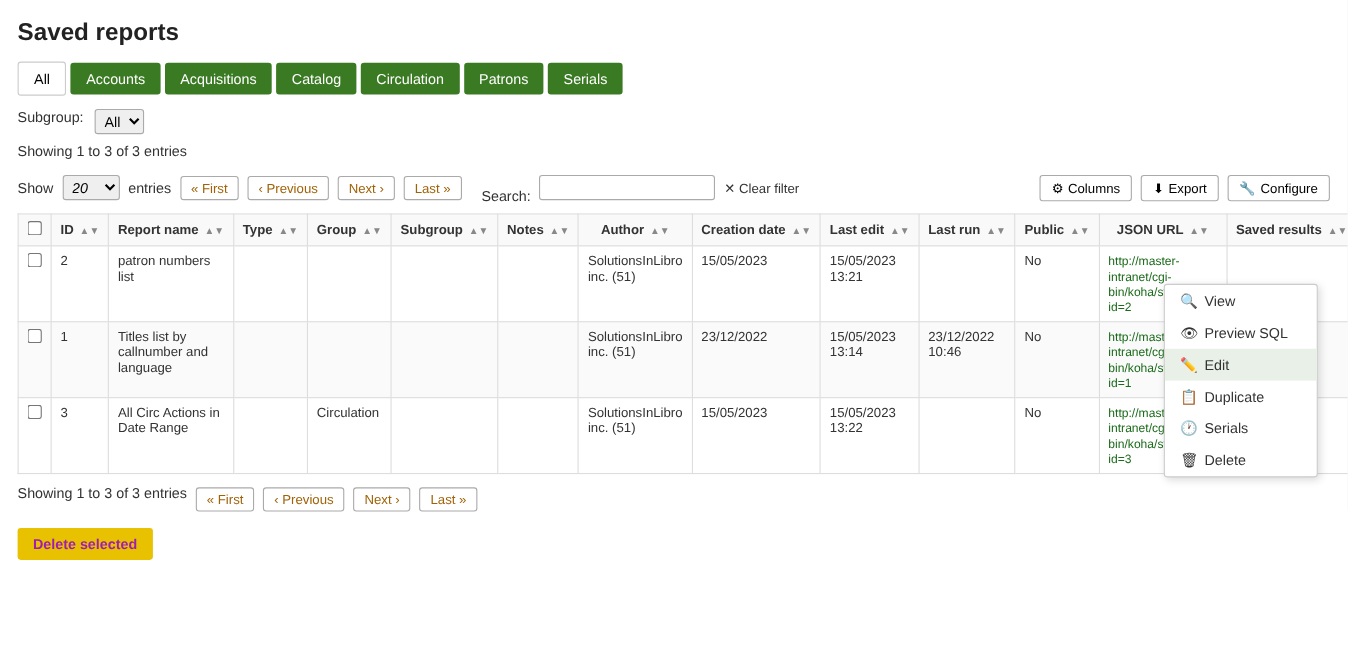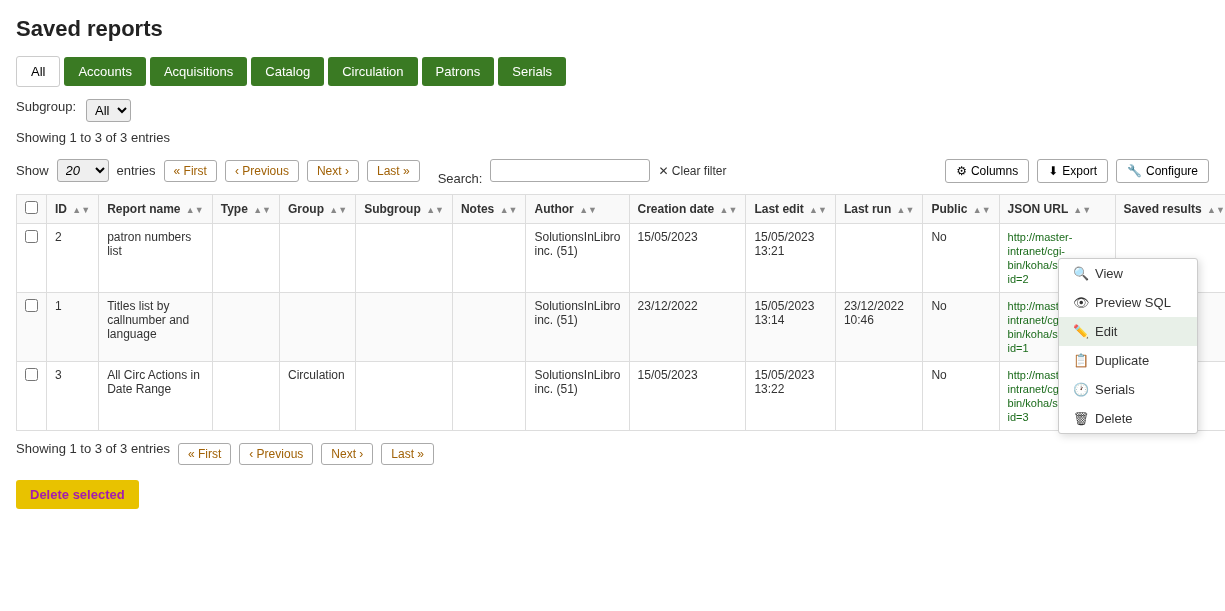--- a/index.html
+++ b/index.html
@@ -22,21 +22,21 @@
     .entries-label { font-size: 13px; }
     .nav-btn { background: #fff; border: 1px solid #aaa; padding: 3px 9px; font-size: 12px; cursor: pointer; border-radius: 3px; color: #a16207; }
     .search-label { font-size: 13px; margin-left: 10px; margin-top: 16px; }
     .search-input { border: 1px solid #aaa; padding: 3px 7px; font-size: 13px; border-radius: 3px; width: 160px; }
     .clear-filter-btn { background: none; border: none; color: #333; font-size: 12px; cursor: pointer; }
     .spacer { flex: 1; }
     .columns-btn, .export-btn, .configure-btn { background: #fff; border: 1px solid #aaa; padding: 4px 10px; font-size: 12px; cursor: pointer; border-radius: 3px; display: flex; align-items: center; gap: 4px; }
 
     table { width: 100%; border-collapse: collapse; font-size: 12px; }
     thead tr { background: #f9f9f9; }
-    th { border: 1px solid #ddd; padding: 6px 8px; font-weight: bold; text-align: left; white-space: nowrap; }
+    th { border: 1px solid #ddd; padding: 6px 8px; font-weight: bold; text-align: center; white-space: nowrap; }
     th.sortable { cursor: pointer; }
     th .sort-arrows { font-size: 9px; color: #888; margin-left: 2px; }
     td { border: 1px solid #ddd; padding: 6px 8px; vertical-align: top; }
     tr:nth-child(even) td { background: #fafafa; }
     .checkbox-cell { width: 30px; text-align: center; }
     .json-url-link { color: #1a6b1a; text-decoration: none; font-size: 11px; }
 
     .context-menu { position: absolute; background: #fff; border: 1px solid #ccc; border-radius: 3px; box-shadow: 2px 2px 8px rgba(0,0,0,0.15); z-index: 100; min-width: 140px; top: 258px; left: 1058px; }
     .context-menu-item { display: flex; align-items: center; gap: 6px; padding: 7px 14px; cursor: pointer; font-size: 13px; color: #333; white-space: nowrap; }
     .context-menu-item.active-item { background: #e8f0e8; }

